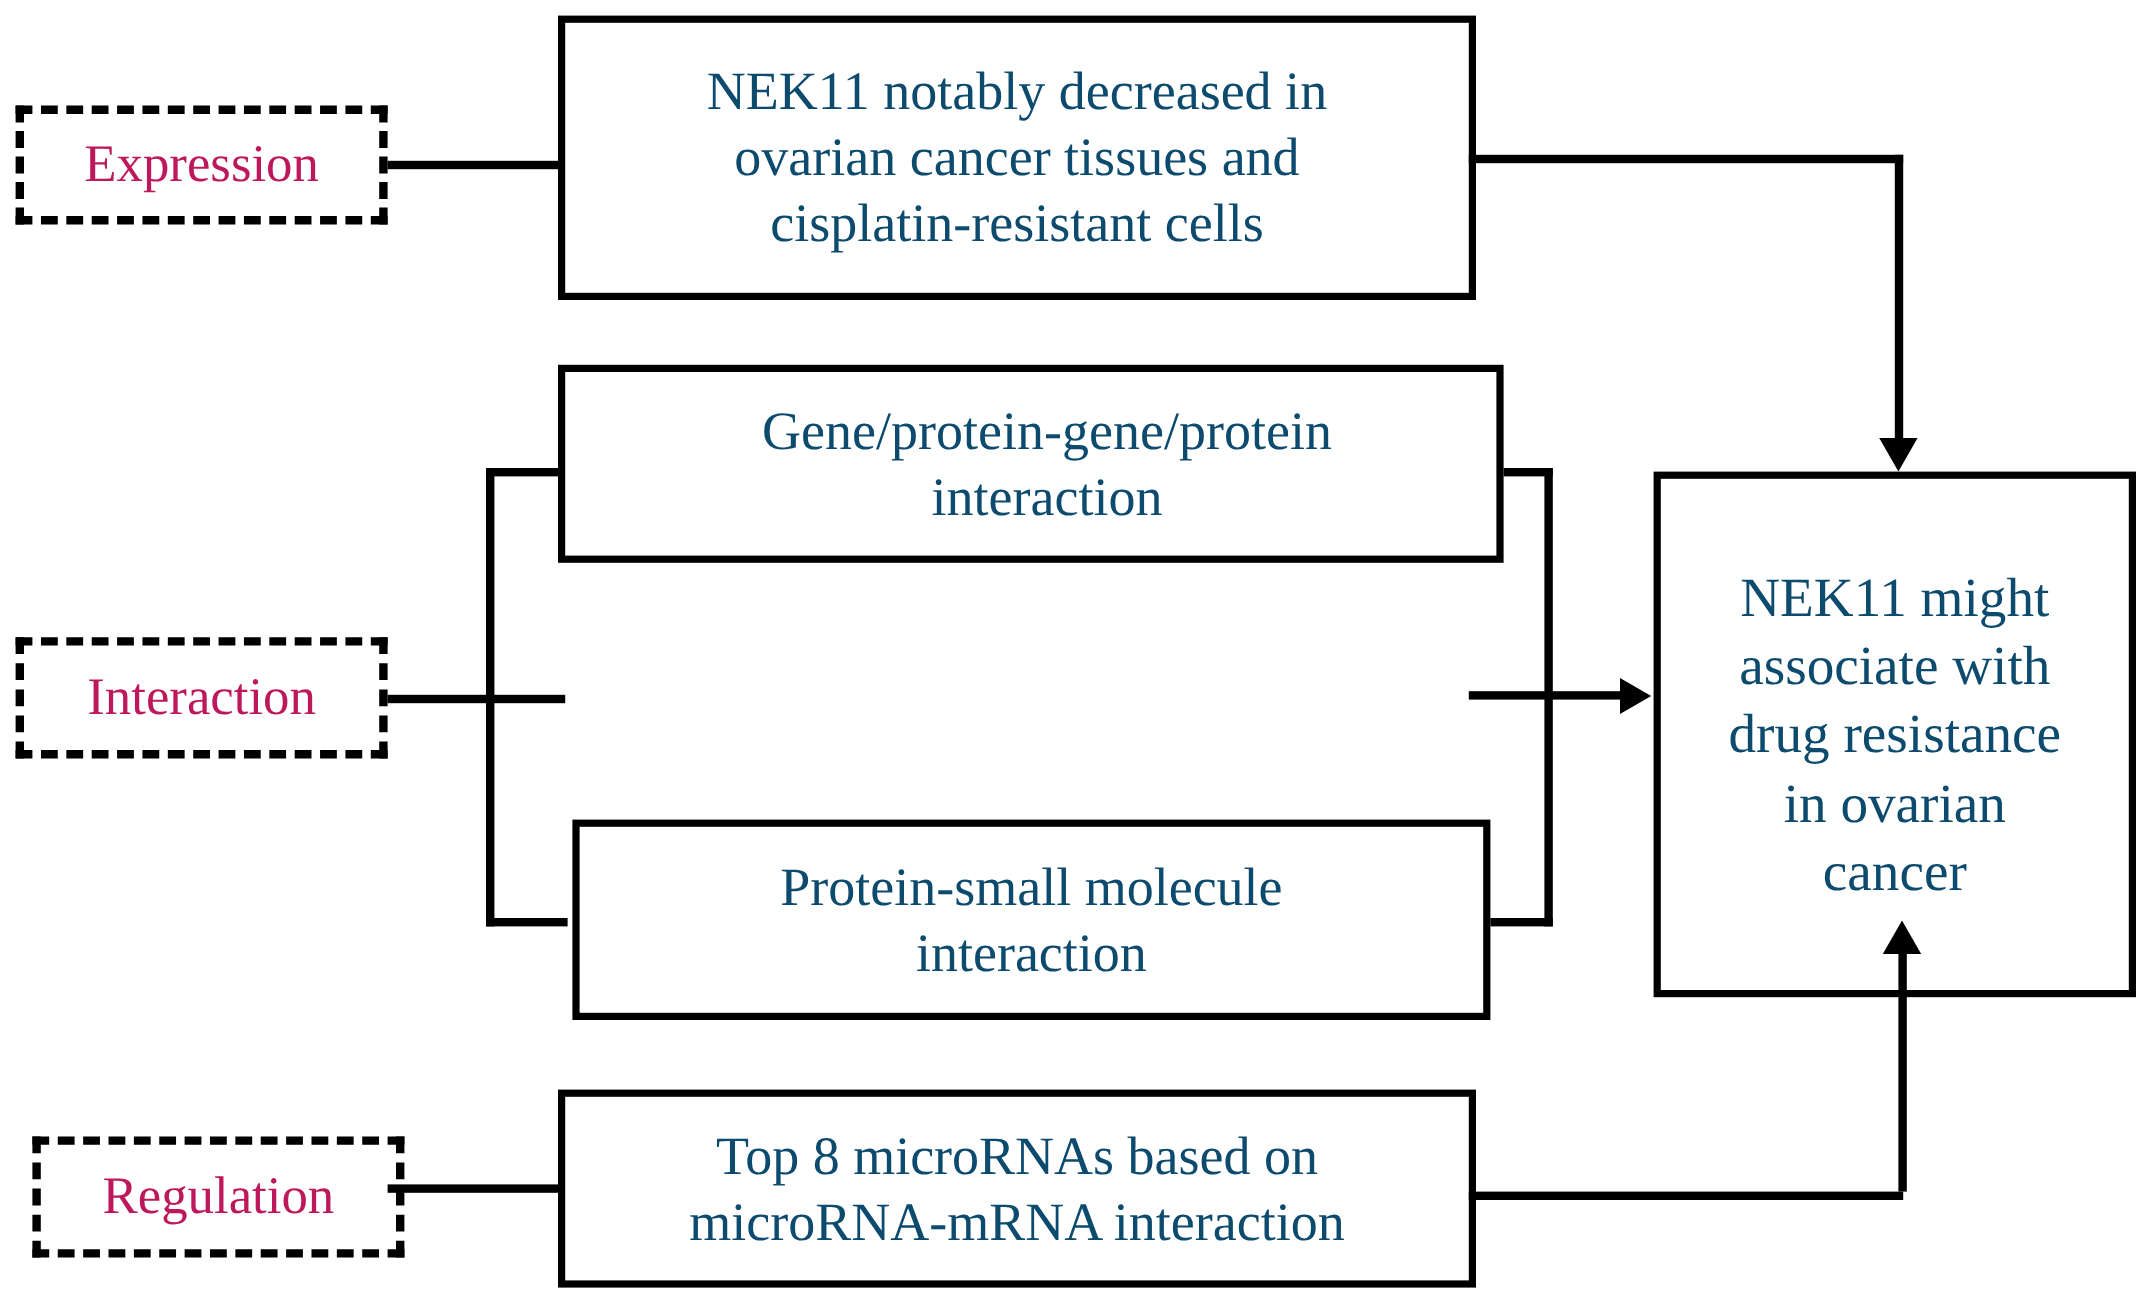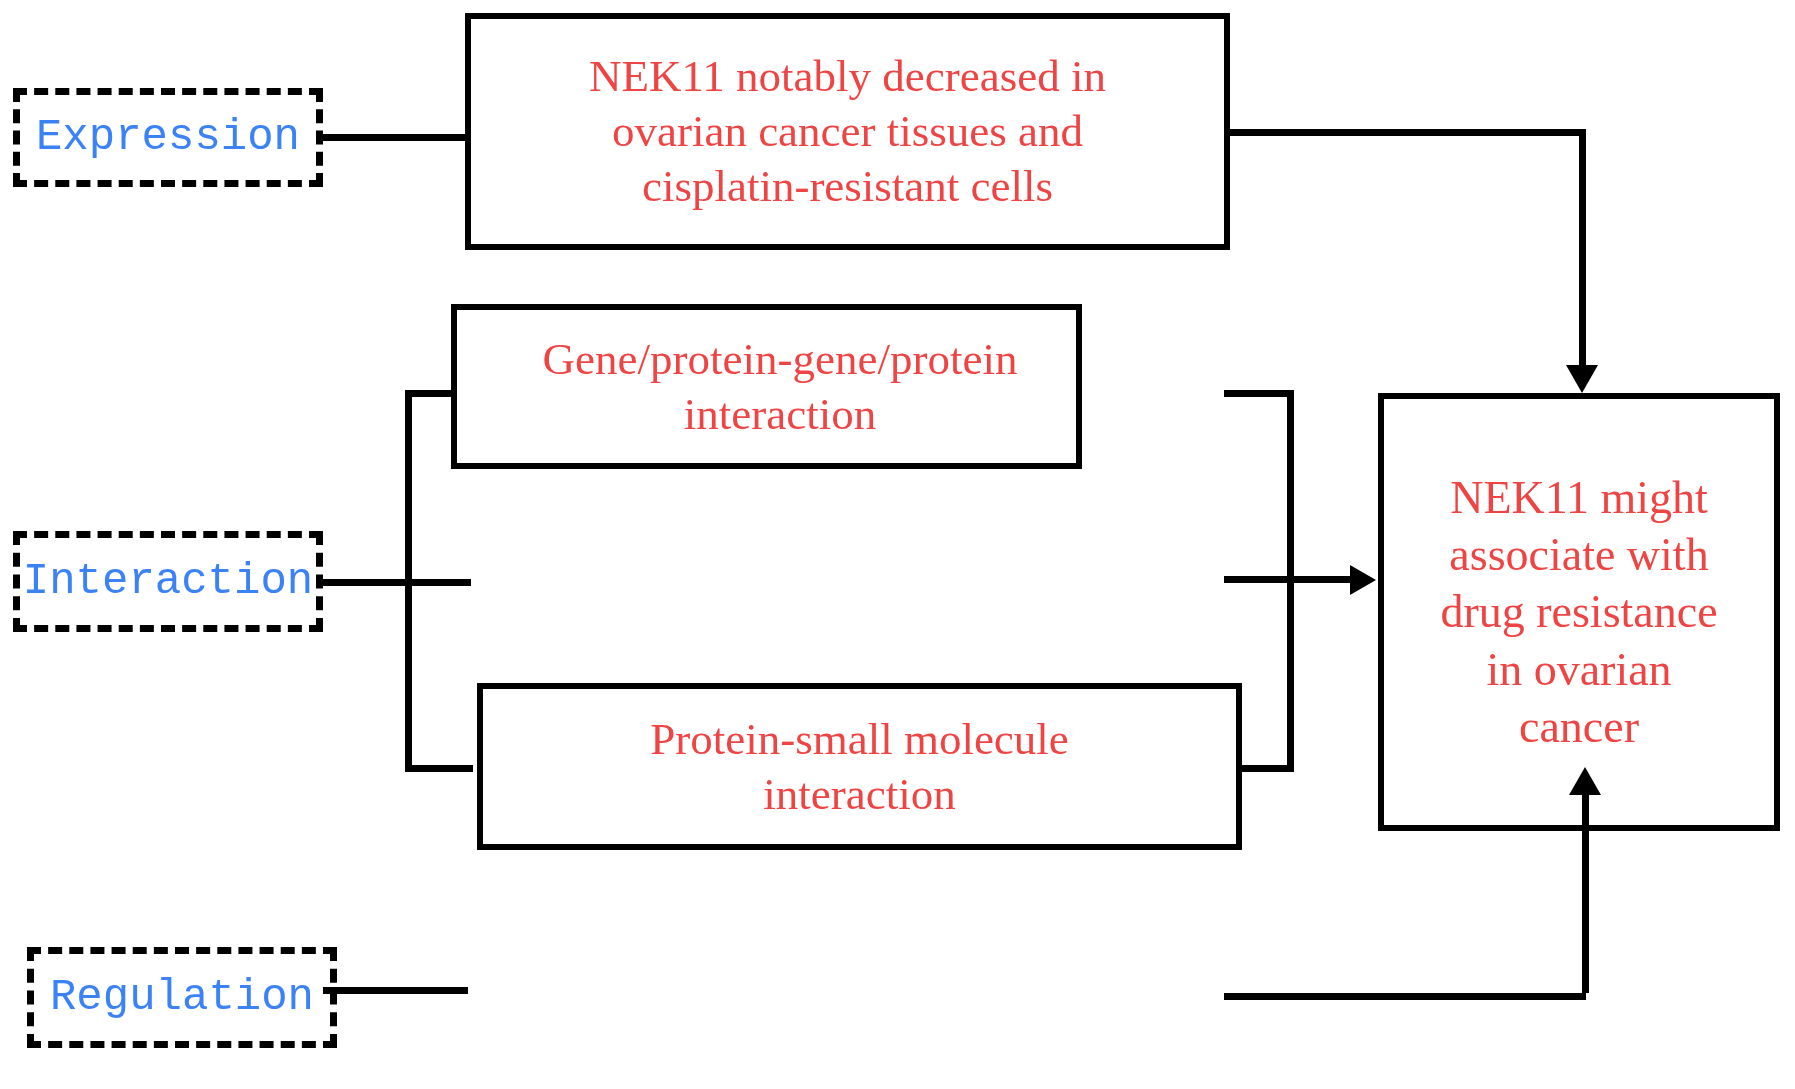--- a/index.html
+++ b/index.html
@@ -27,40 +27,39 @@
     background: #ffffff;
     display: flex;
     align-items: center;
     justify-content: center;
     box-sizing: border-box;
   }
   .chip .chip-label {
     font-size: 44px;
     line-height: 1.05;
     white-space: nowrap;
-    color: #3b82f6;
-    font-family: Liberation Mono, monospace;
+    color: #be185d;
   }
 
   
   .box {
     position: absolute;
     border: 6px solid #000000;
     background: #ffffff;
     display: flex;
     align-items: center;
     justify-content: center;
     box-sizing: border-box;
     padding: 4px 14px;
   }
   .box .box-text {
     font-size: 45px;
     line-height: 1.22;
     text-align: center;
-    color: #ef4444;
+    color: #0c4a6e;
     white-space: pre-line;
   }
 
   
   .box.result .box-text {
     font-size: 46px;
     line-height: 1.24;
   }
 
   
@@ -130,31 +129,35 @@
   <div class="vline" style="left:1287px; top:390px; height:382px;"></div>
   <div class="hline" style="left:1224px; top:390px; width:70px;"></div>
   <div class="hline" style="left:1224px; top:765px; width:70px;"></div>
 
   <div class="box" style="left:465px; top:13px; width:765px; height:237px;">
     <span class="box-text">NEK11 notably decreased in
 ovarian cancer tissues and
 cisplatin-resistant cells</span>
   </div>
 
-  <div class="box" style="left:451px; top:304px; width:631px; height:165px;padding-left:41px;">
+  <div class="box" style="left:465px; top:304px; width:788px; height:165px;padding-left:41px;">
     <span class="box-text">Gene/protein-gene/protein
 interaction</span>
   </div>
 
 
   <div class="box" style="left:465px; top:683px; width:765px; height:167px;margin-left:12px;">
     <span class="box-text">Protein-small molecule
 interaction</span>
   </div>
 
+  <div class="box" style="left:465px; top:908px; width:765px; height:165px;">
+    <span class="box-text">Top 8 microRNAs based on
+microRNA-mRNA interaction</span>
+  </div>
 
   <div class="box result" style="left:1378px; top:393px; width:402px; height:438px;">
     <span class="box-text">NEK11 might
 associate with
 drug resistance
 in ovarian
 cancer</span>
   </div>
 
   <div class="hline" style="left:1224px; top:129px; width:362px;"></div>

